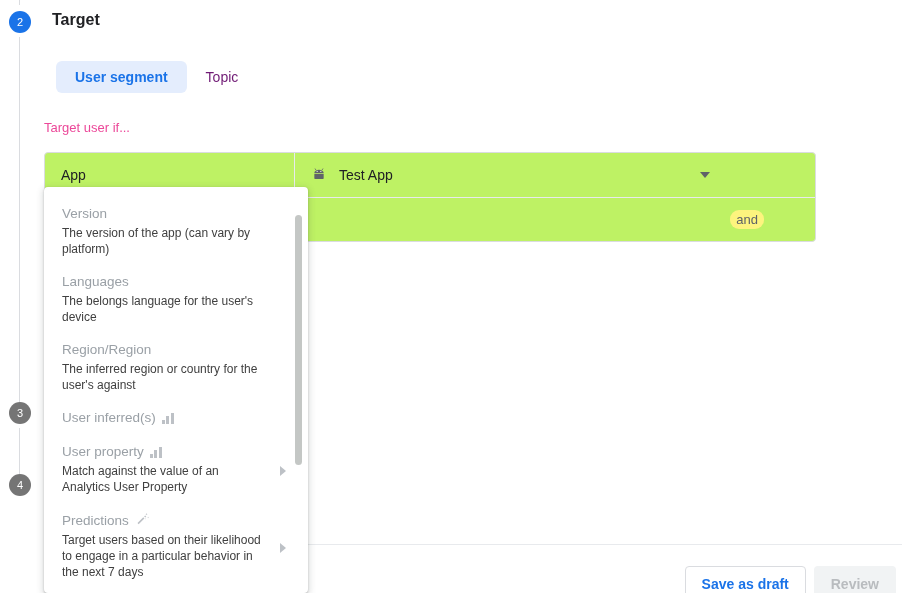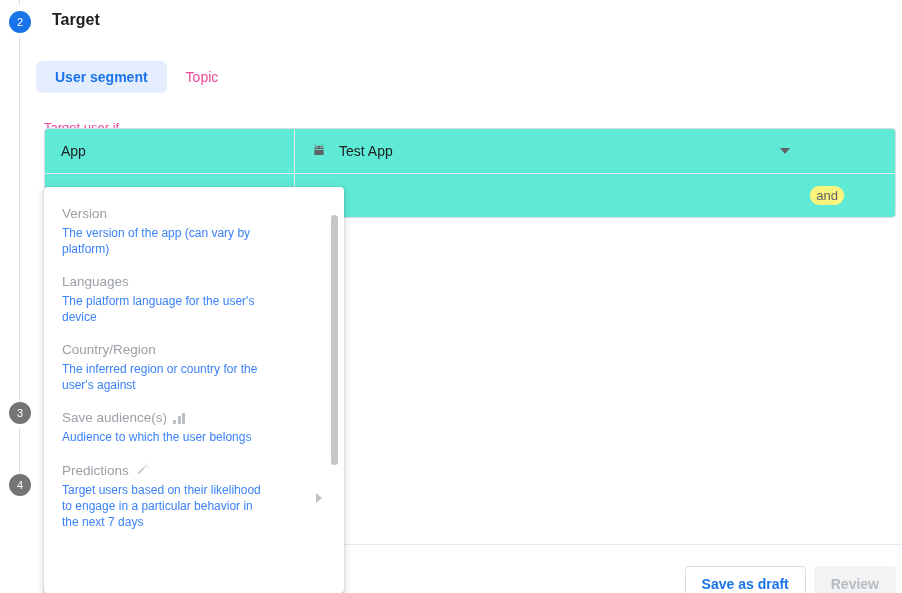--- a/index.html
+++ b/index.html
@@ -42,56 +42,56 @@
     position: absolute;
     left: 52px; top: 11px;
     font-size: 16px;
     font-weight: bold;
     color: #202124;
   }
 
   
   .tabs {
     position: absolute;
-    left: 36px; top: 61px;
+    left: 56px; top: 61px;
     display: flex;
     align-items: center;
     gap: 0px;
     text-align: center;
   }
   .tab {
     font-size: 14px;
     padding: 8px 19px;
     border-radius: 6px;
-    color: #ec4899;
+    color: #701a75;
     cursor: pointer;
     white-space: nowrap;
   }
   .tab.selected {
     background: #e4edfd;
     color: #1a73e8;
     font-weight: bold;
   }
 
   
   .field-label {
     position: absolute;
     left: 44px; top: 120px;
     font-size: 13px;
     color: #ec4899;
   }
 
   
   .cond-card {
     position: absolute;
-    left: 44px; top: 128px;
-    width: 852px;
+    left: 44px; top: 152px;
+    width: 772px;
     border: 1px solid #dadce0;
     border-radius: 4px;
-    background: #5eead4;
+    background: #bef264;
   }
   .cond-row {
     display: flex;
     height: 44px;
     align-items: center;
   }
   .cond-row.second {
     height: 44px;
     border-top: 1px solid #e8eaed;
     position: relative;
@@ -132,21 +132,21 @@
     color: #5f6368;
     font-size: 13px;
     padding: 2px 6px;
     border-radius: 9px;
   }
 
   
   .menu {
     position: absolute;
     left: 44px; top: 187px;
-    width: 300px;
+    width: 264px;
     height: 406px;
     background: #ffffff;
     border-radius: 4px;
     box-shadow: 0 1px 2px rgba(60,64,67,.3), 0 2px 6px 2px rgba(60,64,67,.15);
     overflow: hidden;
     z-index: 30;
   }
   .menu-scroll {
     position: absolute;
     inset: 0;
@@ -162,21 +162,21 @@
     align-items: center;
     gap: 6px;
   }
   .mi-title {
     font-size: 13.5px;
     color: #9aa0a6;
     line-height: 18px;
   }
   .mi-desc {
     font-size: 12px;
-    color: #3b82f6;
+    color: #404040;
     line-height: 16px;
     margin-top: 2px;
     max-width: 200px;
   }
   .submenu-arrow {
     position: absolute;
     right: 22px;
     top: 50%;
     transform: translateY(-50%);
     width: 0; height: 0;
@@ -309,42 +309,53 @@
         <div class="mi-title-row">
           <span class="mi-title">Version</span>
         </div>
         <div class="mi-desc">The version of the app (can vary by platform)</div>
       </div>
 
       <div class="menu-item">
         <div class="mi-title-row">
           <span class="mi-title">Languages</span>
         </div>
-        <div class="mi-desc">The platform language for the user's device</div>
-      </div>
-
-      <div class="menu-item">
-        <div class="mi-title-row">
-          <span class="mi-title">Country/Region</span>
+        <div class="mi-desc">The belongs language for the user's device</div>
+      </div>
+
+      <div class="menu-item">
+        <div class="mi-title-row">
+          <span class="mi-title">Region/Region</span>
         </div>
         <div class="mi-desc">The inferred region or country for the user's against</div>
       </div>
 
       <div class="menu-item">
         <div class="mi-title-row">
-          <span class="mi-title">Save audience(s)</span>
+          <span class="mi-title">User inferred(s)</span>
           <span class="bars">
               <i></i>
               <i></i>
               <i></i>
             </span>
         </div>
-        <div class="mi-desc">Audience to which the user belongs</div>
-      </div>
-
+      </div>
+
+      <div class="menu-item">
+        <div class="mi-title-row">
+          <span class="mi-title">User property</span>
+          <span class="bars">
+              <i></i>
+              <i></i>
+              <i></i>
+            </span>
+        </div>
+        <div class="mi-desc">Match against the value of an Analytics User Property</div>
+        <span class="submenu-arrow"></span>
+      </div>
 
       <div class="menu-item">
         <div class="mi-title-row">
           <span class="mi-title">Predictions</span>
           <span>
             <svg width="15" height="15" viewBox="0 0 24 24" aria-hidden="true">
               <g fill="#bdc1c6">
                 <path d="M4 19.2l9.2-9.2 1.8 1.8L5.8 21z"></path>
                 <path d="M14.6 8.6l1.6-1.6 1.8 1.8-1.6 1.6z"></path>
                 <path d="M18.4 3.4l.5 1.1 1.1.5-1.1.5-.5 1.1-.5-1.1-1.1-.5 1.1-.5z"></path>

